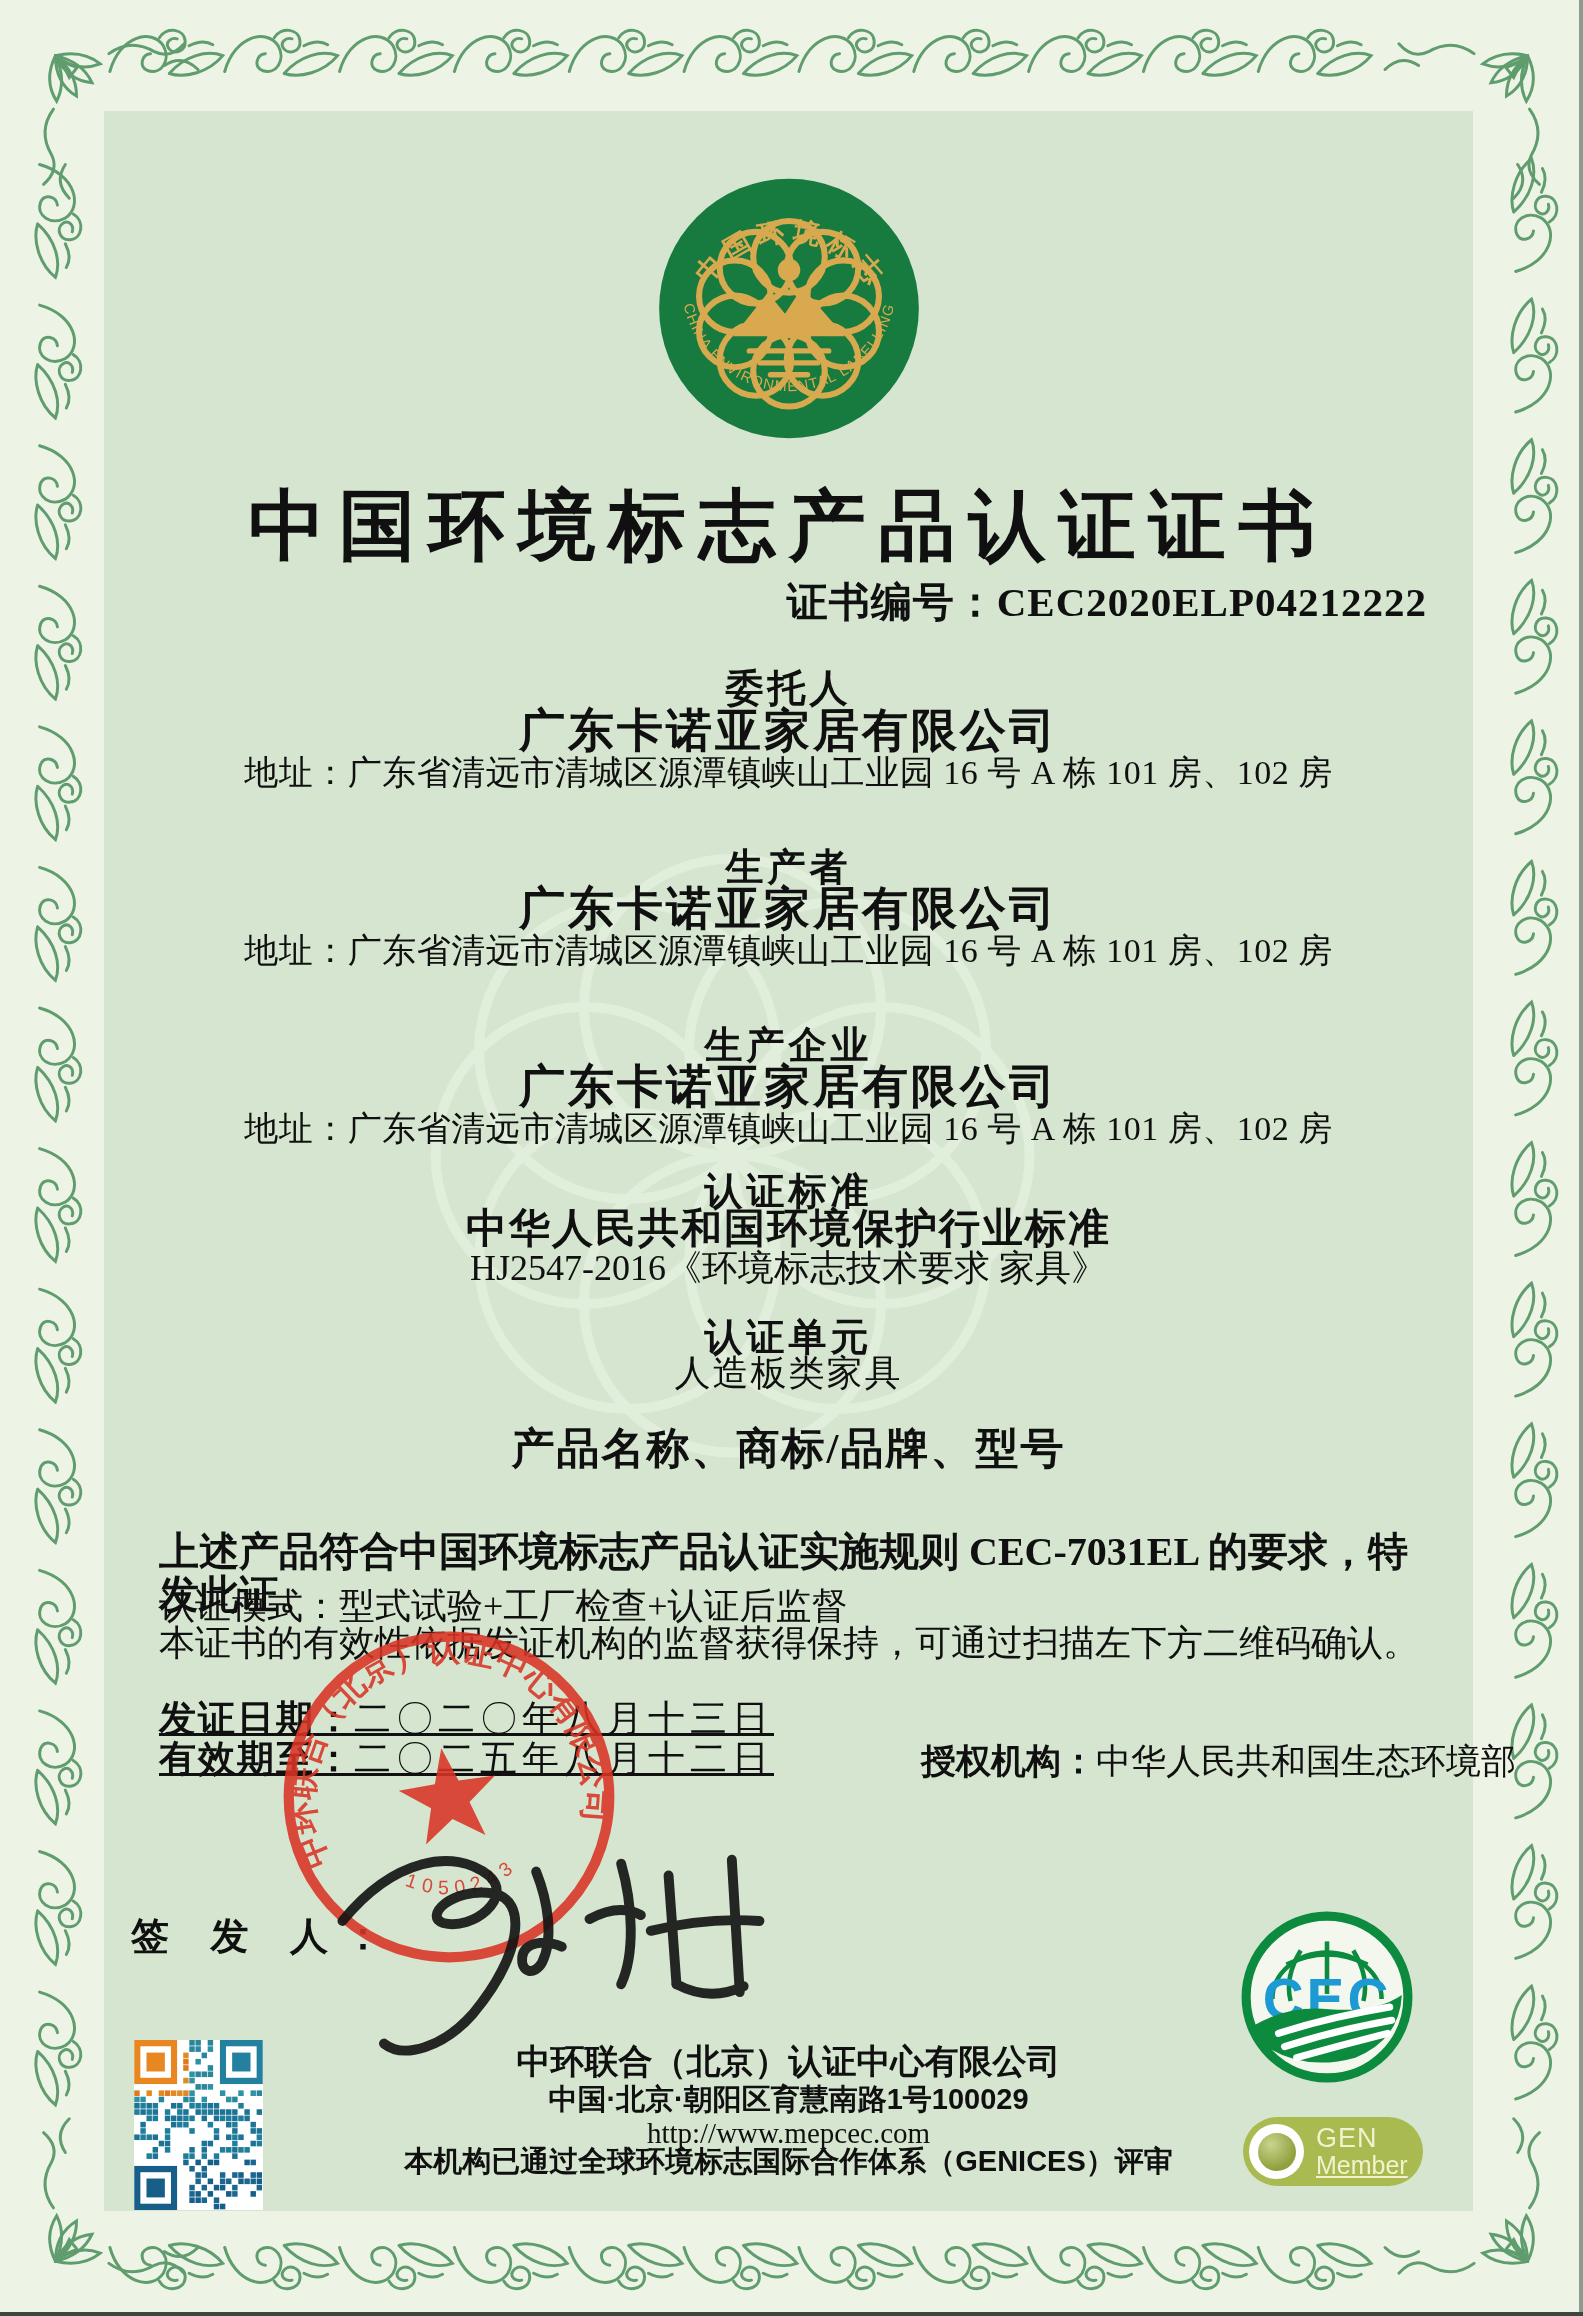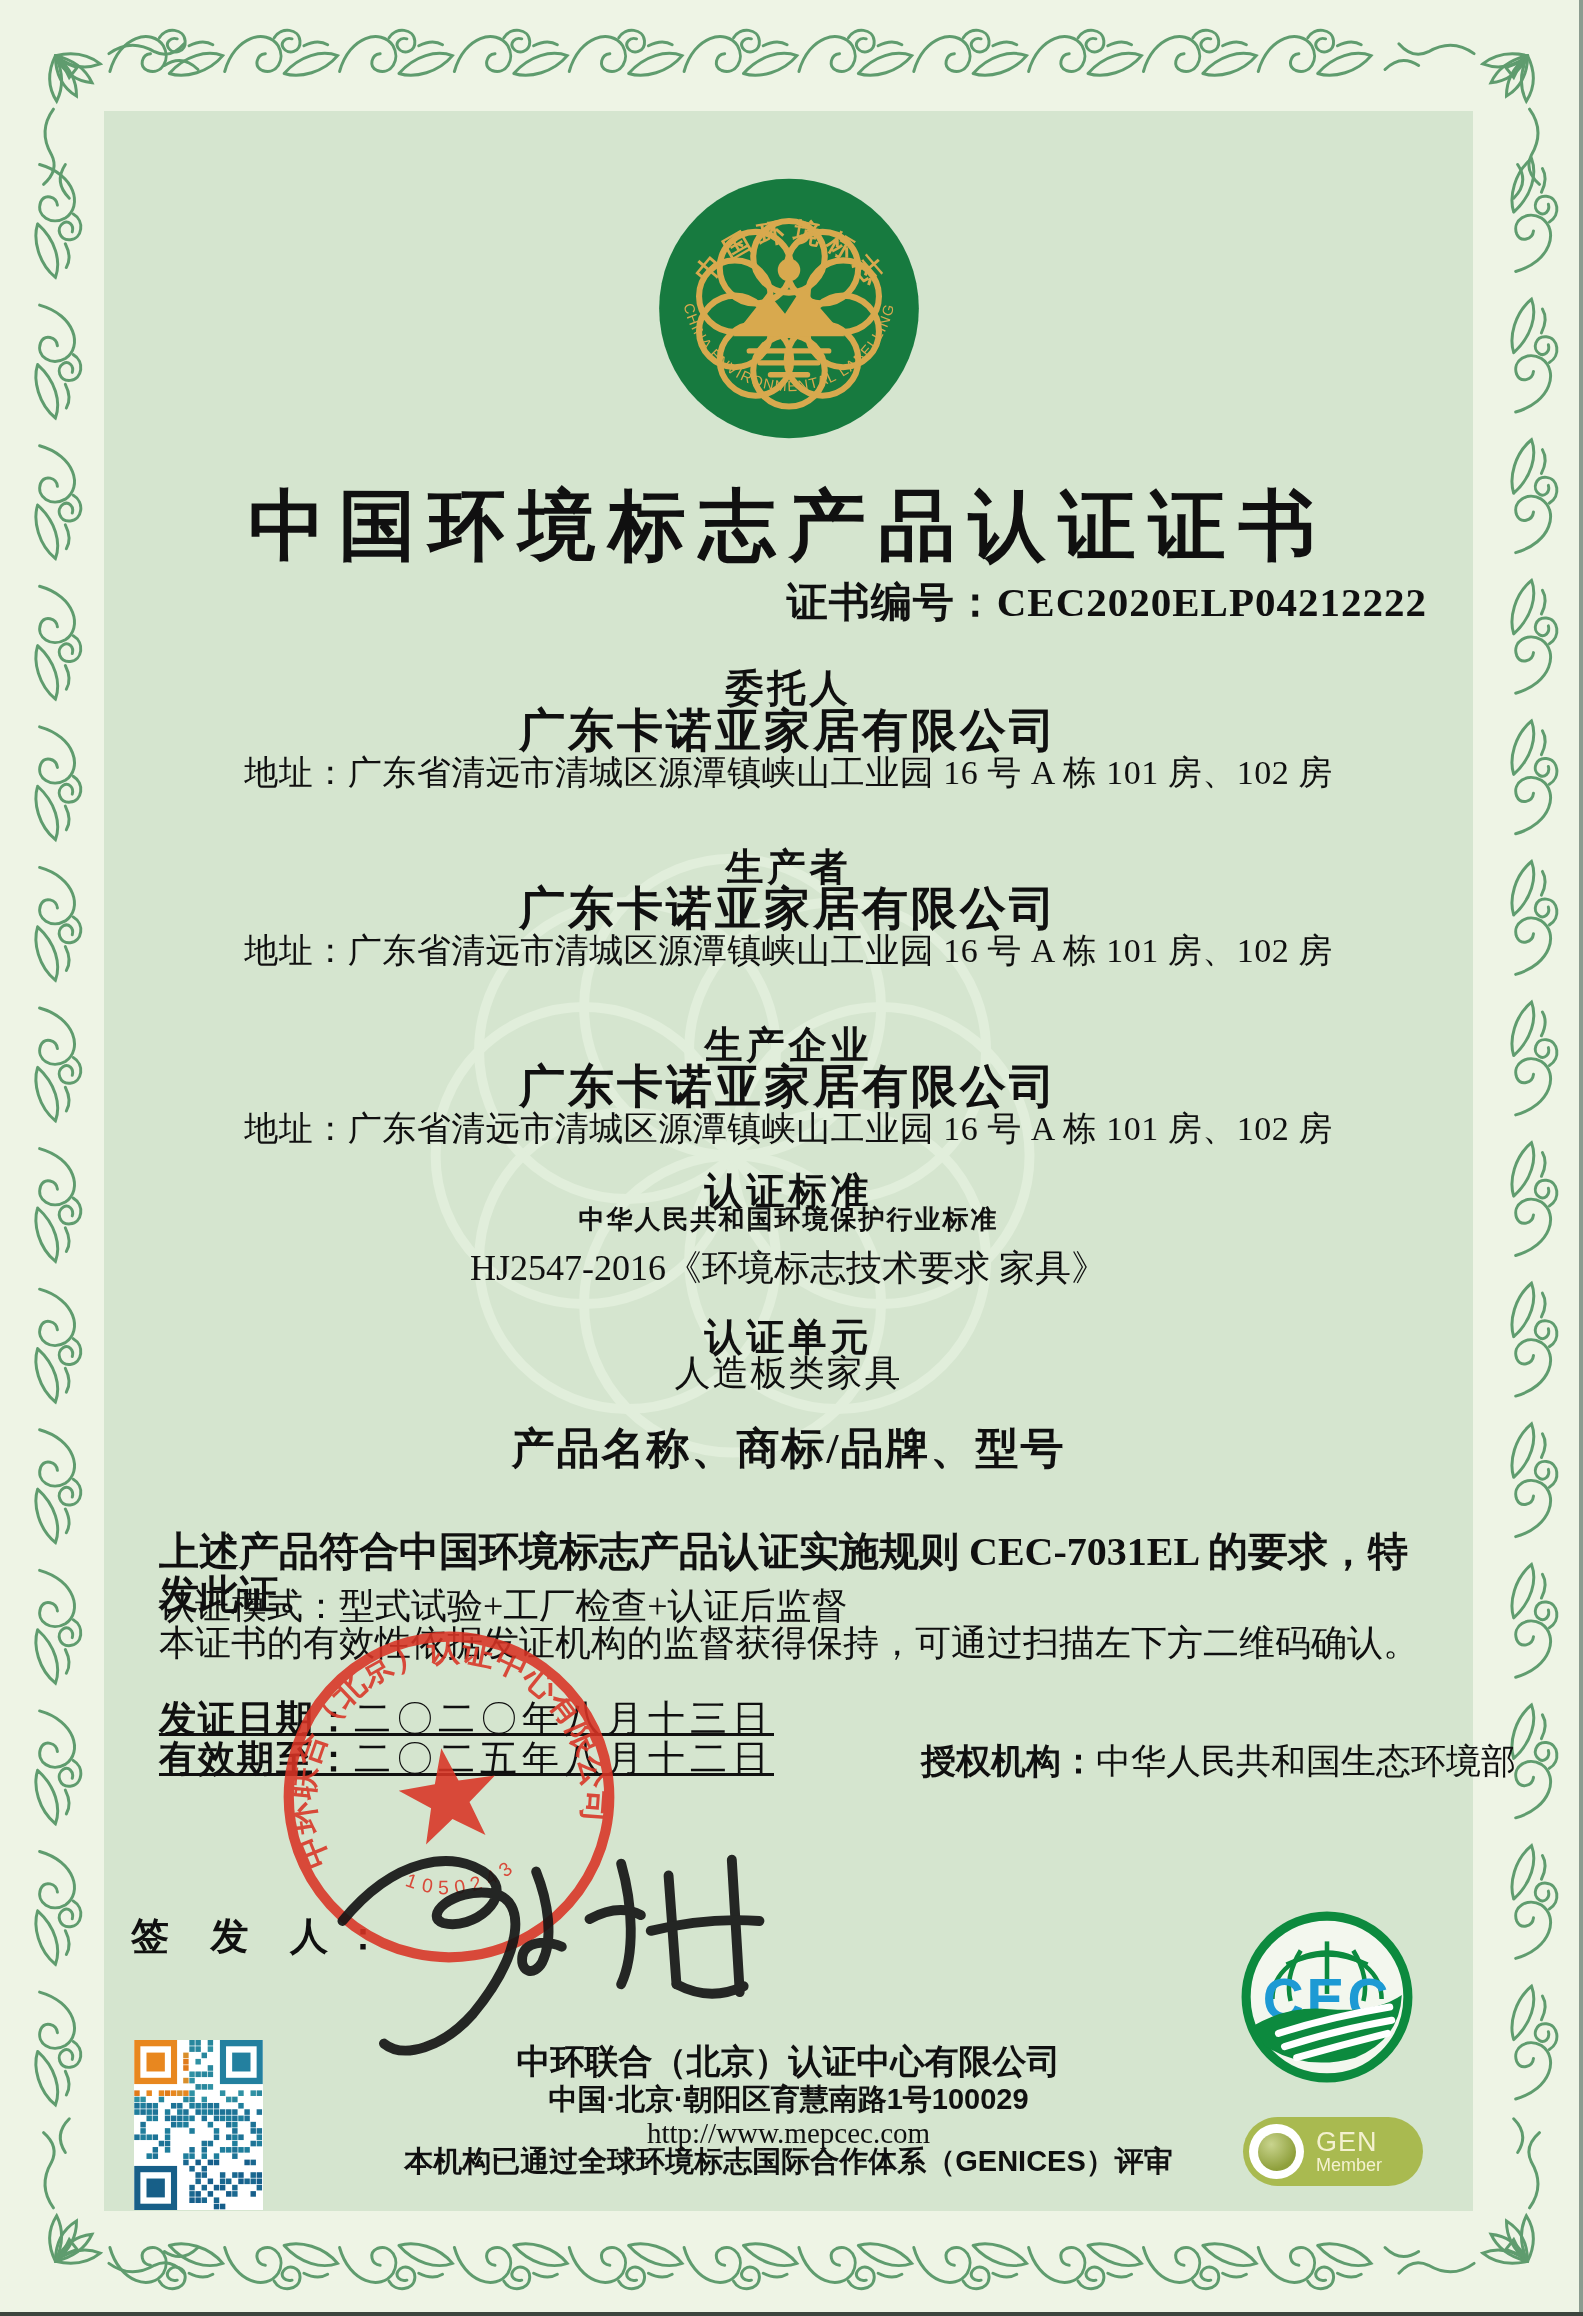--- a/index.html
+++ b/index.html
@@ -18,21 +18,21 @@
   }
   #wm-svg{position:absolute;left:0;top:0;width:1369px;height:2100px;z-index:0;}
   .abs{position:absolute;left:0;right:0;text-align:center;z-index:3;line-height:1.08;}
   .left-al{text-align:left;padding-left:55px;padding-right:40px;}
   .logo-wrap{position:absolute;left:50%;top:65px;transform:translateX(-50%);width:265px;height:265px;z-index:3;}
   .cert-title{top:374px;font-size:77px;font-weight:900;letter-spacing:13px;white-space:nowrap;}
   .cert-no{top:469px;text-align:right;padding-right:46px;font-size:41px;font-weight:bold;letter-spacing:1px;}
   .sec-h{font-size:38px;font-weight:bold;letter-spacing:4px;}
   .sec-co{font-size:46px;font-weight:bold;letter-spacing:3px;}
   .sec-ad{font-size:34px;letter-spacing:0.5px;}
-  .std1{font-size:26px;font-weight:bold;letter-spacing:2px;}
+  .std1{font-size:41px;font-weight:bold;letter-spacing:2px;}
   .std2{font-size:36px;}
   .unit-v{font-size:36px;letter-spacing:2px;}
   .prod-h{font-size:43px;font-weight:bold;letter-spacing:2px;}
   .prod-v{font-size:34px;letter-spacing:3px;}
   .stmt{font-size:40px;font-weight:bold;}
   .mode{font-size:36px;}
   .datel{font-size:37px;white-space:nowrap;text-decoration:underline;}
   .datel b{letter-spacing:2px;}
   .datel span.v{letter-spacing:5px;}
   .auth{position:absolute;left:817px;top:1627px;font-size:35px;white-space:nowrap;z-index:3;}
@@ -45,21 +45,21 @@
   .f3{top:2007px;font-size:29px;}
   .f4{top:2035px;font-size:29px;font-weight:bold;font-family:"Liberation Sans","DejaVu Sans",sans-serif;}
   .cec-wrap{position:absolute;left:1132px;top:1795px;width:182px;height:182px;z-index:3;}
   .gen-badge{position:absolute;left:1139px;top:2006px;width:180px;height:69px;border-radius:35px;
     background:#a9ba50;z-index:3;display:flex;align-items:center;}
   .gen-emblem{width:55px;height:55px;border-radius:50%;background:#fff;margin-left:6px;position:relative;flex:0 0 auto;}
   .gen-globe{position:absolute;left:9px;top:9px;width:38px;height:38px;border-radius:50%;
     background:radial-gradient(circle at 35% 30%, #c9d48e, #8fa03c 70%);}
   .gen-text{margin-left:12px;color:#f4f1cf;font-family:"Liberation Sans","DejaVu Sans",sans-serif;line-height:1.02;}
   .gen-l1{font-size:27px;letter-spacing:1px;}
-  .gen-l2{font-size:18px;}
+  .gen-l2{font-size:25px;text-decoration:underline;}
 </style>
 </head>
 <body>
 
 <svg id="border-svg" xmlns="http://www.w3.org/2000/svg" viewBox="0 0 1599 2340" width="1583" height="2317">
   <defs>
     <g id="scroll">
       <path d="M-54,14 C-44,-22 -12,-30 0,-12 C8,2 -2,18 -16,13 C-25,9 -22,-3 -13,-4"></path>
       <path d="M-4,-20 c7,-12 25,-9 26,3 c1,11 -12,15 -17,7 c-3,-5 2,-11 9,-9"></path>
       <path d="M6,16 c16,-18 38,-24 54,-18 c-14,17 -38,23 -54,18"></path>

